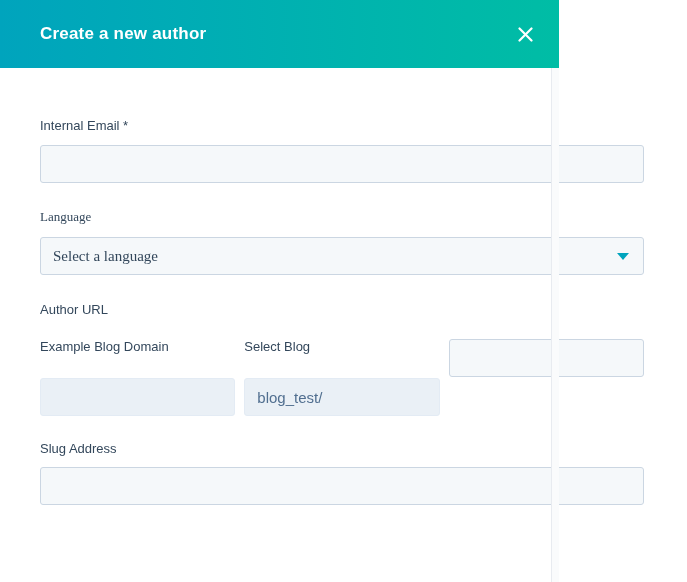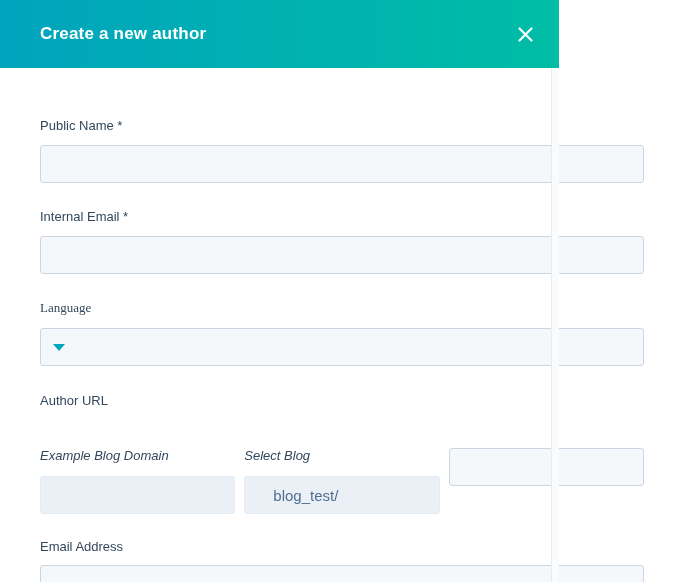--- a/index.html
+++ b/index.html
@@ -31,21 +31,21 @@
     padding:50px 43px 0 40px;box-sizing:border-box;
   }
   .field-group{margin-bottom:26px;}
   .field-label{
     display:block;font-size:13px;color:#33475b;margin-bottom:12px;
     font-weight:normal;
   }
   .text-input{
     display:block;width:604px;height:38px;box-sizing:border-box;
     background:#f5f8fa;border:1px solid #cbd6e2;border-radius:3px;
-    font-size:15px;color:#33475b;padding:0 28px;outline:none;
+    font-size:15px;color:#33475b;padding:0 12px;outline:none;
     font-family:"Liberation Sans","DejaVu Sans",sans-serif;
   }
   .text-input.disabled{
     background:#eaf0f6;border:1px solid #e3ebf4;color:#516f90;
   }
 
   
   .select-box{
     width:604px;height:38px;box-sizing:border-box;
     background:#f5f8fa;border:1px solid #cbd6e2;border-radius:3px;
@@ -55,23 +55,23 @@
   .select-value{font-size:15px;color:#33475b;}
   .caret-down{
     width:0;height:0;
     border-left:6px solid transparent;border-right:6px solid transparent;
     border-top:7px solid #00a4bd;
   }
 
   
   .author-row{display:flex;gap:9px;width:604px;margin-bottom:25px;}
   .author-col{flex:1;min-width:0;}
-  .author-col .field-label{margin-bottom:13px;font-style:italic;}
+  .author-col .field-label{margin-bottom:24px;}
   .author-col .text-input{width:100%;}
-  .section-label{margin-bottom:40px;}
+  .section-label{margin-bottom:22px;}
 
   
   .scroll-track{
     position:absolute;top:68px;right:0;bottom:0;width:7px;
     background:#fafbfc;border-left:1px solid #e8ebf0;
   }
 </style>
 </head>
 <body>
 
@@ -84,33 +84,30 @@
         <svg width="15" height="15" viewBox="0 0 15 15">
           <line x1="1.5" y1="1.5" x2="13.5" y2="13.5" stroke="#ffffff" stroke-width="2.2" stroke-linecap="round"></line>
           <line x1="13.5" y1="1.5" x2="1.5" y2="13.5" stroke="#ffffff" stroke-width="2.2" stroke-linecap="round"></line>
         </svg>
       </span>
     </button>
   </div>
 
   <div class="modal-body">
 
-    <div class="field-group">
-      <label class="field-label">Public Name *</label>
-      <input class="text-input" type="text" value="" style="">
-    </div>
 
     <div class="field-group">
       <label class="field-label">Internal Email *</label>
       <input class="text-input" type="text" value="" style="">
     </div>
 
     <div class="field-group" style="margin-bottom:27px;font-family:Liberation Serif, serif;">
       <label class="field-label">Language</label>
       <div class="select-box">
+        <span class="select-value">Select a language</span>
         <span class="caret-down"></span>
       </div>
     </div>
 
     <div>
       <label class="field-label section-label">Author URL</label>
       <div class="author-row">
 
         <div class="author-col">
           <label class="field-label">Example Blog Domain</label>
@@ -123,20 +120,20 @@
         </div>
 
         <div class="author-col">
           <input class="text-input" type="text" value="" style="">
         </div>
 
       </div>
     </div>
 
     <div class="field-group">
-      <label class="field-label" style="margin-bottom:11px;">Email Address</label>
+      <label class="field-label" style="margin-bottom:11px;">Slug Address</label>
       <input class="text-input" type="text" value="" style="">
     </div>
 
   </div>
 
   <div class="scroll-track"></div>
 </div>
 
 </body></html>

